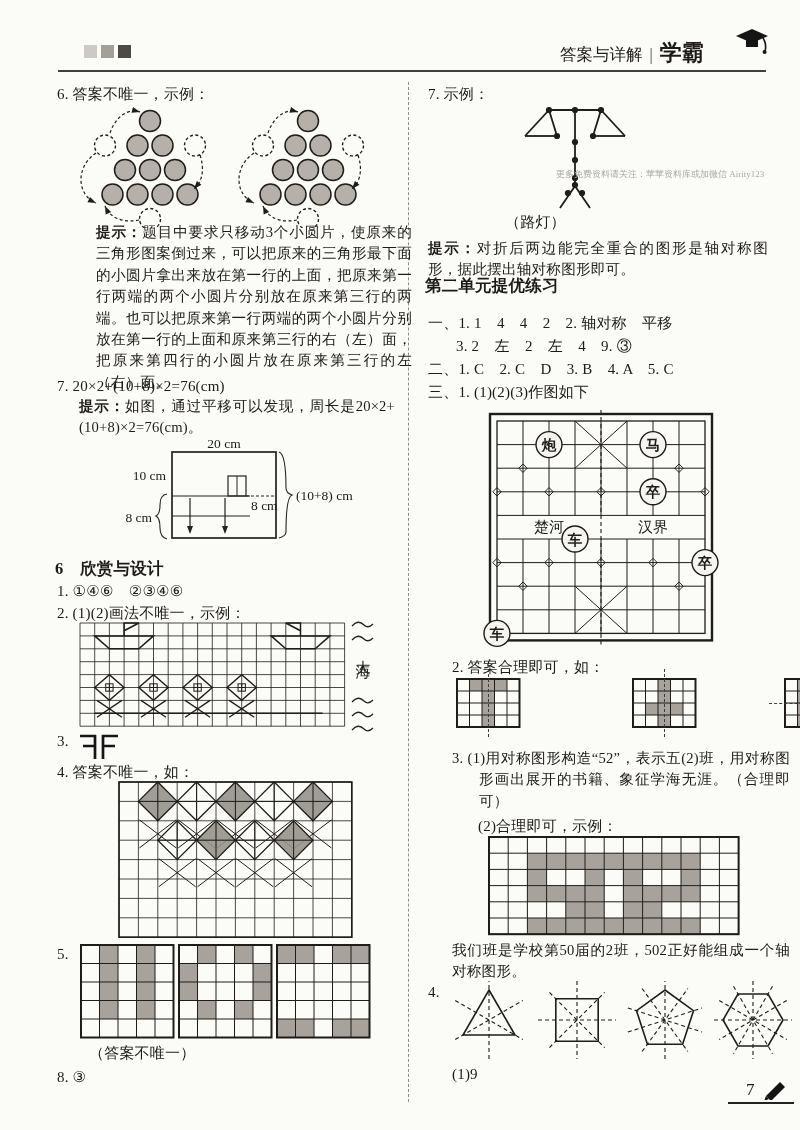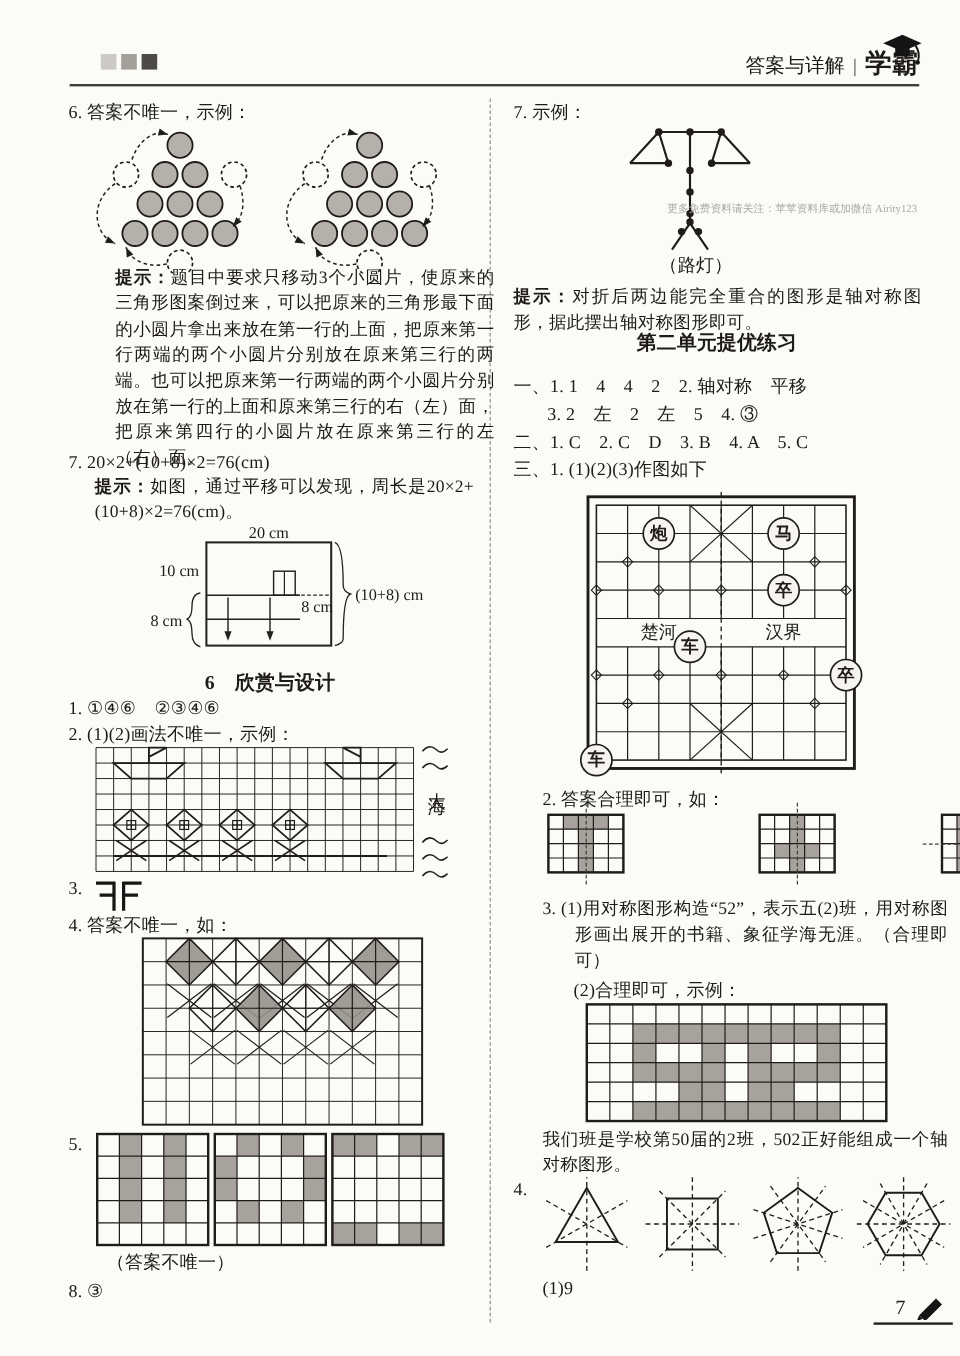--- a/index.html
+++ b/index.html
@@ -3,21 +3,21 @@
 <meta charset="utf-8">
 <style>
 *{margin:0;padding:0;box-sizing:border-box}
 html,body{width:800px;height:1130px}
 body{position:relative;background:#fbfbf8;color:#1d1a18;
   font-family:"Liberation Serif","DejaVu Serif",serif;overflow:hidden}
 .abs{position:absolute}
 .t{font-size:15px;line-height:1.45;letter-spacing:.2px;white-space:nowrap}
 .p{font-size:14.6px;line-height:21.4px;text-align:justify;letter-spacing:.2px}
 .bold{font-weight:bold}
-.center{text-align:center}
+.center{}
 .hintlbl{font-weight:bold}
 .river{font-size:15px;text-anchor:middle;fill:#1d1a18}
 .rectlbl{font-size:13.5px;fill:#1d1a18}
 .wm{font-size:9px;color:#aba8a3;letter-spacing:0;white-space:nowrap}
 .dashv{position:absolute;left:50%;top:-8px;bottom:-8px;border-left:1.6px dashed #3c3c3c}
 .dashh{position:absolute;top:50%;left:-14px;right:-14px;border-top:1.6px dashed #3c3c3c}
 .gridwrap{position:relative;display:inline-block}
 .vtext{writing-mode:vertical-rl;font-size:15px;letter-spacing:4px}
 svg{display:block}
 </style>
@@ -26,21 +26,21 @@
 
 
 
 
 <div class="abs" style="left:84px;top:45px;display:flex;gap:4px">
   <div style="width:13px;height:13px;background:#cdc9c4"></div>
   <div style="width:13px;height:13px;background:#a39f99"></div>
   <div style="width:13px;height:13px;background:#4e4b47"></div>
 </div>
 
-<div class="abs" style="left:560px;top:38px;width:205px;text-align:right;white-space:nowrap">
+<div class="abs" style="left:560px;top:38px;width:205px;white-space:nowrap">
   <span style="font-size:16.5px">答案与详解</span>
   <span style="font-size:16px;color:#444;padding:0 3px">|</span>
   <span style="font-size:22px;font-weight:bold">学霸</span>
 </div>
 <svg class="abs" style="left:736px;top:28px" width="34" height="27">
   <polygon points="16,1 32,8 16,15 0,8" fill="#151515"></polygon>
   <rect x="10" y="11" width="12" height="8" fill="#151515"></rect>
   <path d="M27,10 q4,6 2,13" stroke="#151515" stroke-width="1.6" fill="none"></path>
   <circle cx="28.6" cy="24" r="2" fill="#151515"></circle>
 </svg>
@@ -391,21 +391,21 @@
     <circle cx="63" cy="97" r="3.1" fill="#1f1c1a"></circle>
     <circle cx="77" cy="97" r="3.1" fill="#1f1c1a"></circle>
   </svg>
 <div class="abs wm" style="left:556px;top:168px">更多免费资料请关注：苹苹资料库或加微信 Airity123</div>
 <div class="abs t center" style="left:505px;top:212px;width:150px">（路灯）</div>
 
 <div class="abs p" style="left:428px;top:238px;width:340px"><span class="hintlbl">提示：</span><span>对折后两边能完全重合的图形是轴对称图形，据此摆出轴对称图形即可。</span></div>
 
 <div class="abs t bold center" style="left:425px;top:274px;width:345px;font-size:16.5px">第二单元提优练习</div>
 <div class="abs t" style="left:428px;top:313px">一、1. 1　4　4　2　2. 轴对称　平移</div>
-<div class="abs t" style="left:456px;top:336px">3. 2　左　2　左　5　4. ③</div>
+<div class="abs t" style="left:456px;top:336px">3. 2　左　2　左　4　9. ③</div>
 <div class="abs t" style="left:428px;top:359px">二、1. C　2. C　D　3. B　4. A　5. C</div>
 <div class="abs t" style="left:428px;top:382px">三、1. (1)(2)(3)作图如下</div>
 
 
 <svg class="abs" id="chess" style="left:476px;top:404px" width="252" height="248">
   <text x="73" y="128" class="river">楚河</text>
   <text x="177" y="128" class="river">汉界</text>
 <rect x="14" y="10" width="222" height="226.4" fill="none" stroke="#1f1c1a" stroke-width="2.4"></rect>
     <rect x="21" y="17" width="208" height="212.4" fill="none" stroke="#1f1c1a" stroke-width="1.3"></rect>
     <line x1="21" y1="40.6" x2="229" y2="40.6" stroke="#1f1c1a" stroke-width="1"></line>

